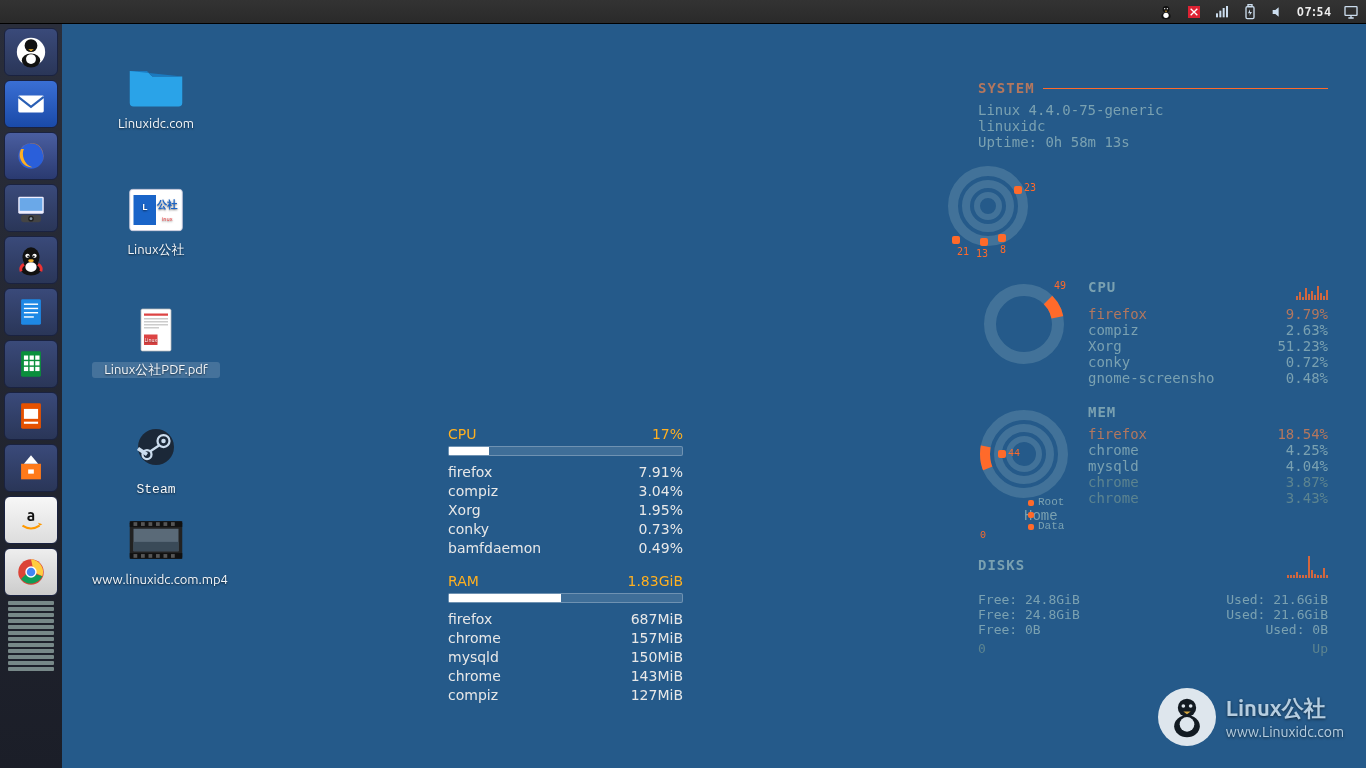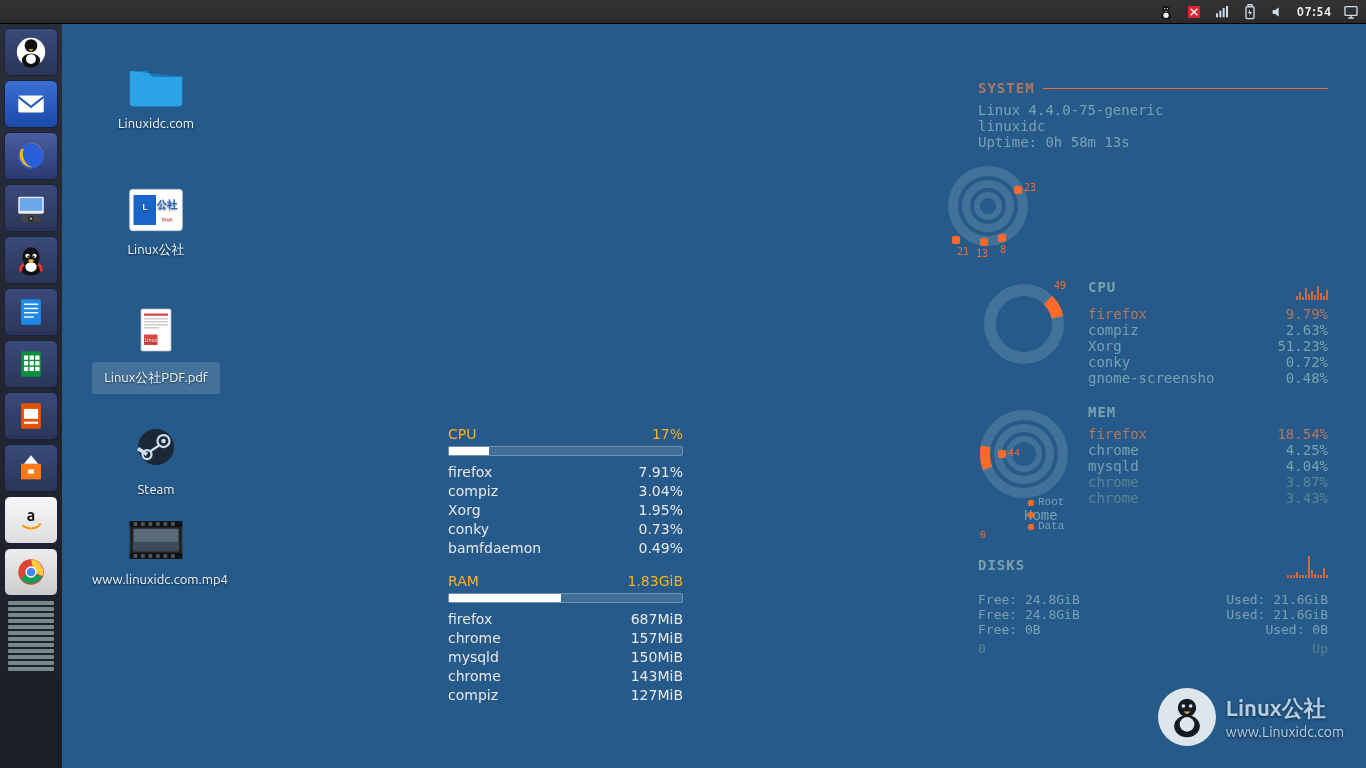--- a/index.html
+++ b/index.html
@@ -29,21 +29,21 @@
 .lstack .bar { height:4px; margin:1px 4px; background:#788; border-radius:1px; }
 
 
 .desktop { position:absolute; top:24px; left:62px; right:0; bottom:0; }
 .dicon { position:absolute; width:128px; text-align:center; color:#f5f8fb; font-size:13px;
   text-shadow:0 1px 2px rgba(0,0,0,.6); cursor:pointer; }
 .dicon .ibox { width:64px; height:52px; margin:0 auto 6px; display:flex; align-items:center; justify-content:center;
   border-radius:4px; }
 .dicon .ibox svg { width:60px; height:48px; }
 .dicon .label { line-height:1.2; }
-.dicon.sel .label { background:rgba(255,255,255,.15); border-radius:3px; padding:8px 2px; }
+.dicon.sel .label { background:rgba(255,255,255,.15); border-radius:3px; padding:0 2px; }
 
 
 .conky-c { position:absolute; left:386px; top:402px; width:235px;
   font-family:"DejaVu Sans",sans-serif; font-size:14px; color:#e8e8e8; }
 .sechead { color:#ffb020; font-weight:500; display:flex; justify-content:space-between; }
 .pbar { height:10px; background:rgba(255,255,255,.12); border:1px solid rgba(255,255,255,.25);
   border-radius:2px; margin:4px 0 8px; position:relative; }
 .pbar i { position:absolute; left:0; top:0; bottom:0; background:#fff; }
 .row { display:flex; justify-content:space-between; margin:3px 0; }
 
@@ -269,21 +269,21 @@
           <rect x="16" y="20" width="32" height="2" fill="#ccc"></rect>
           <rect x="16" y="24" width="32" height="2" fill="#ccc"></rect>
           <rect x="16" y="28" width="20" height="2" fill="#ccc"></rect>
           <rect x="16" y="38" width="18" height="14" fill="#d44"></rect>
           <text x="25" y="48" fill="#fff" font-size="7" text-anchor="middle">Linux</text>
         </svg>
       </div>
     <div class="label">Linux公社PDF.pdf</div>
   </div>
 
-  <div class="dicon" style="left:30px; top:400px;">
+  <div class="dicon" style="left:30px; top:400px;font-family:Liberation Mono, monospace;">
     <div class="ibox">
         <svg viewBox="0 0 64 64">
           <circle cx="32" cy="28" r="24" fill="#1b2838"></circle>
           <circle cx="42" cy="20" r="8" fill="none" stroke="#cde" stroke-width="3"></circle>
           <circle cx="42" cy="20" r="3" fill="#cde"></circle>
           <circle cx="20" cy="38" r="6" fill="none" stroke="#cde" stroke-width="3"></circle>
           <path d="M8 30 L20 38" stroke="#cde" stroke-width="5"></path>
           <path d="M36 26 L24 34" stroke="#cde" stroke-width="3"></path>
         </svg>
       </div>

